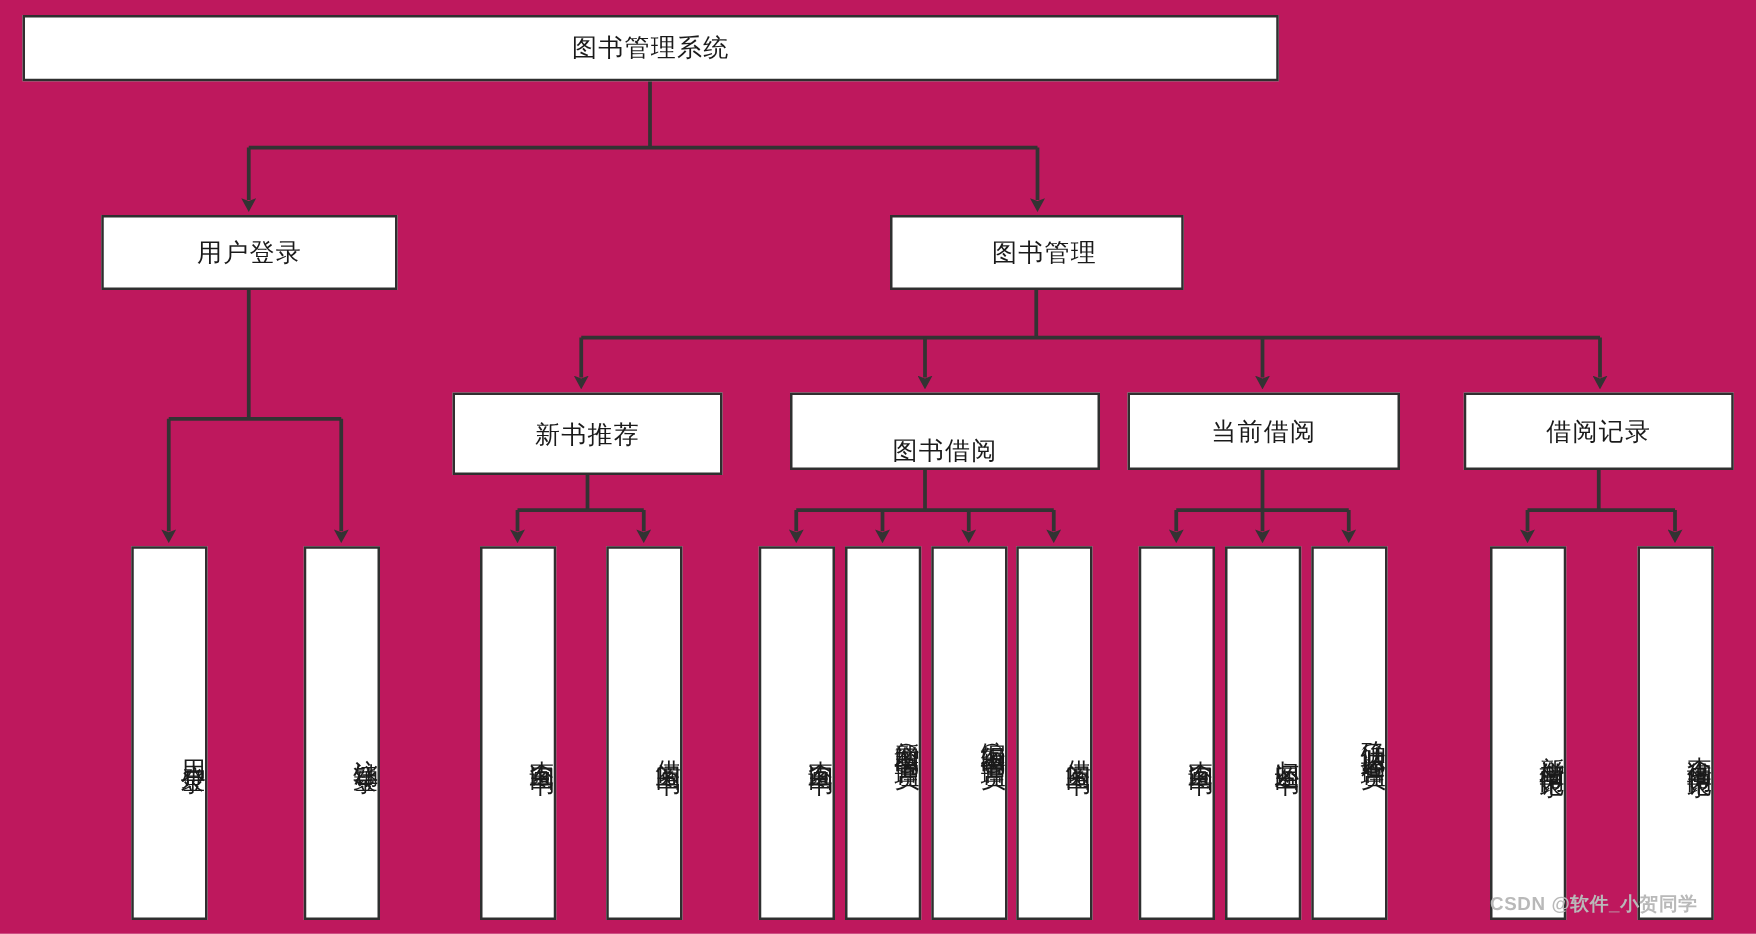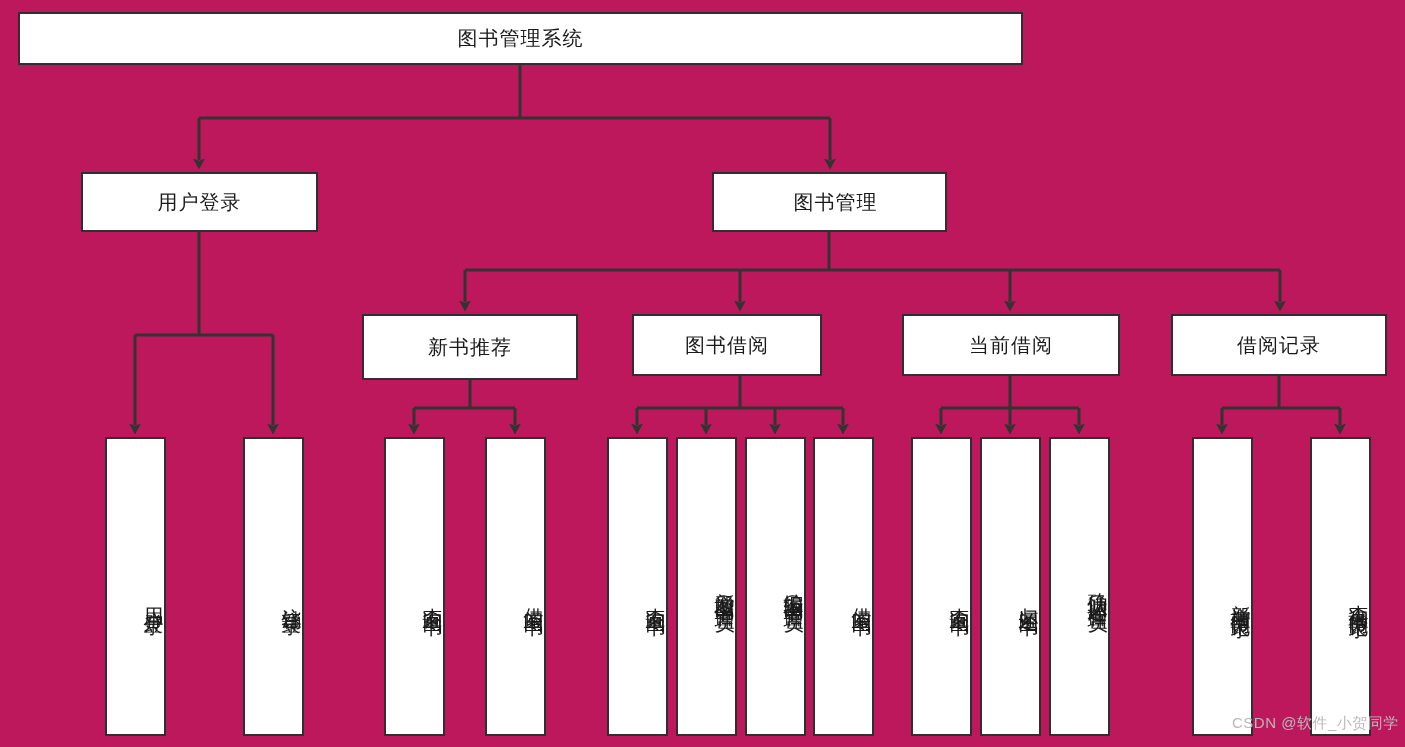--- a/index.html
+++ b/index.html
@@ -10,23 +10,23 @@
 
   .node{position:absolute;box-sizing:border-box;background:#ffffff;
         border:2.5px solid #2f2f2f;display:flex;align-items:center;
         justify-content:center;color:#1a1a1a;}
   .node.h{font-size:20px;letter-spacing:1px;}
   .node.v{writing-mode:vertical-rl;text-orientation:upright;
           font-size:20px;letter-spacing:3px;line-height:1.05;
           padding-top:22px;align-items:flex-start;justify-content:center;}
   .node .txt{display:block;white-space:nowrap;}
 
-  #watermark{position:absolute;left:1232px;top:714px;font-size:15px;
+  #watermark{position:absolute;left:1192px;top:714px;font-size:15px;
              color:#b9b9b9;letter-spacing:.5px;white-space:nowrap;
-             pointer-events:none;}
+             pointer-events:none;font-weight:bold;}
 </style>
 </head>
 <body>
 
 <div id="stage">
 
   <svg id="wires" viewBox="0 0 1405 747" xmlns="http://www.w3.org/2000/svg">
     <defs>
       <marker id="ah" markerWidth="11" markerHeight="12" refX="1.5" refY="6" orient="auto" markerUnits="userSpaceOnUse">
         <path d="M0,0 L11,6 L0,12 L2.2,6 Z" fill="#333333"></path>
@@ -83,21 +83,21 @@
   <div class="node h" style="left:81px;top:172px;width:237px;height:60px;">
     <span class="txt">用户登录</span>
   </div>
   <div class="node h" style="left:712px;top:172px;width:235px;height:60px;padding-left:12px;">
     <span class="txt">图书管理</span>
   </div>
 
   <div class="node h" style="left:362px;top:314px;width:216px;height:66px;">
     <span class="txt">新书推荐</span>
   </div>
-  <div class="node h" style="left:632px;top:314px;width:190px;height:62px;">
+  <div class="node h" style="left:632px;top:314px;width:248px;height:62px;align-items:flex-end;">
     <span class="txt">图书借阅</span>
   </div>
   <div class="node h" style="left:1171px;top:314px;width:216px;height:62px;">
     <span class="txt">借阅记录</span>
   </div>
   <div class="node h" style="left:902px;top:314px;width:218px;height:62px;">
     <span class="txt">当前借阅</span>
   </div>
 
   <div class="node v" style="left:105px;top:437px;width:61px;height:299px;">

